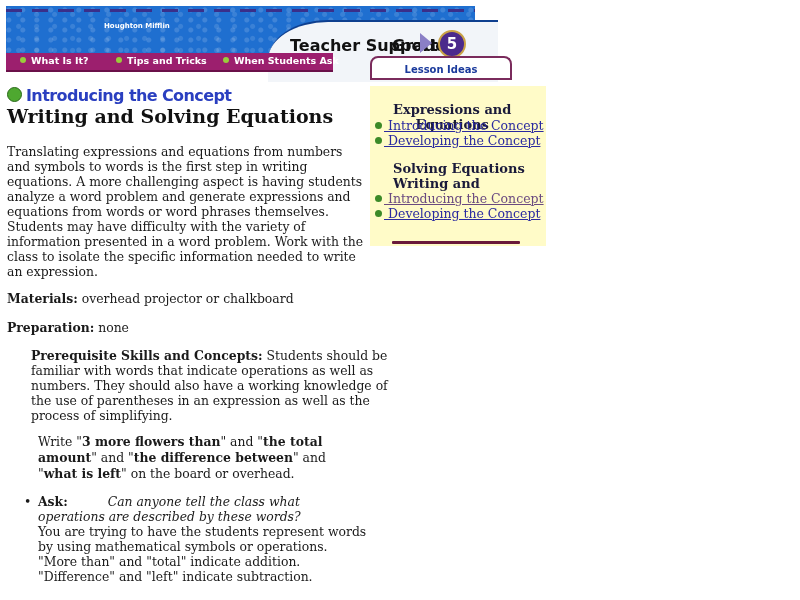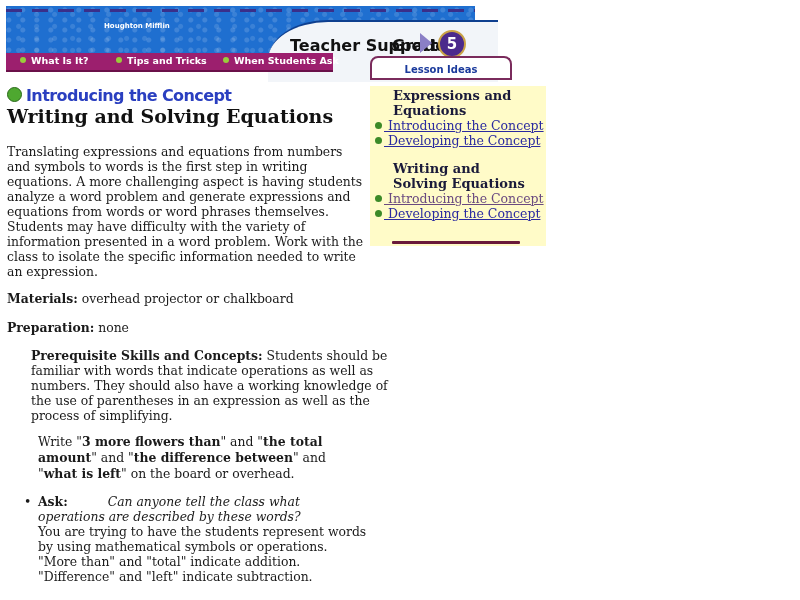--- a/index.html
+++ b/index.html
@@ -70,30 +70,30 @@
   <span class="nav-item" style="left:14px;"><span class="dot"></span><span>What Is It?</span></span>
   <span class="nav-item" style="left:110px;"><span class="dot"></span><span>Tips and Tricks</span></span>
   <span class="nav-item" style="left:217px;"><span class="dot"></span><span>When Students Ask</span></span>
 </div>
 
 <div class="lesson-tab">
   <div class="lesson-tab-label">Lesson Ideas</div>
 </div>
 <div class="lesson-tab-bottom"></div>
 <div class="lesson-panel">
-  <div class="lp-head" style="top:2px;">
+  <div class="lp-head" style="top:16px;text-align:center;">
     <div>Expressions and</div>
     <div>Equations</div>
   </div>
   <div class="lp-link" style="top:33px;"><span class="bullet"></span><span> Introducing the Concept</span></div>
   <div class="lp-link" style="top:48px;"><span class="bullet"></span><span> Developing the Concept</span></div>
 
   <div class="lp-head" style="top:75px;">
+    <div>Solving Equations</div>
     <div>Writing and</div>
-    <div>Solving Equations</div>
   </div>
   <div class="lp-link visited" style="top:106px;"><span class="bullet"></span><span> Introducing the Concept</span></div>
   <div class="lp-link" style="top:121px;"><span class="bullet"></span><span> Developing the Concept</span></div>
 
   <div class="lp-bar"></div>
 </div>
 
 <div class="concept-link"><span class="ic"></span><span>Introducing the Concept</span></div>
 <h1 class="page-title">Writing and Solving Equations</h1>
 

